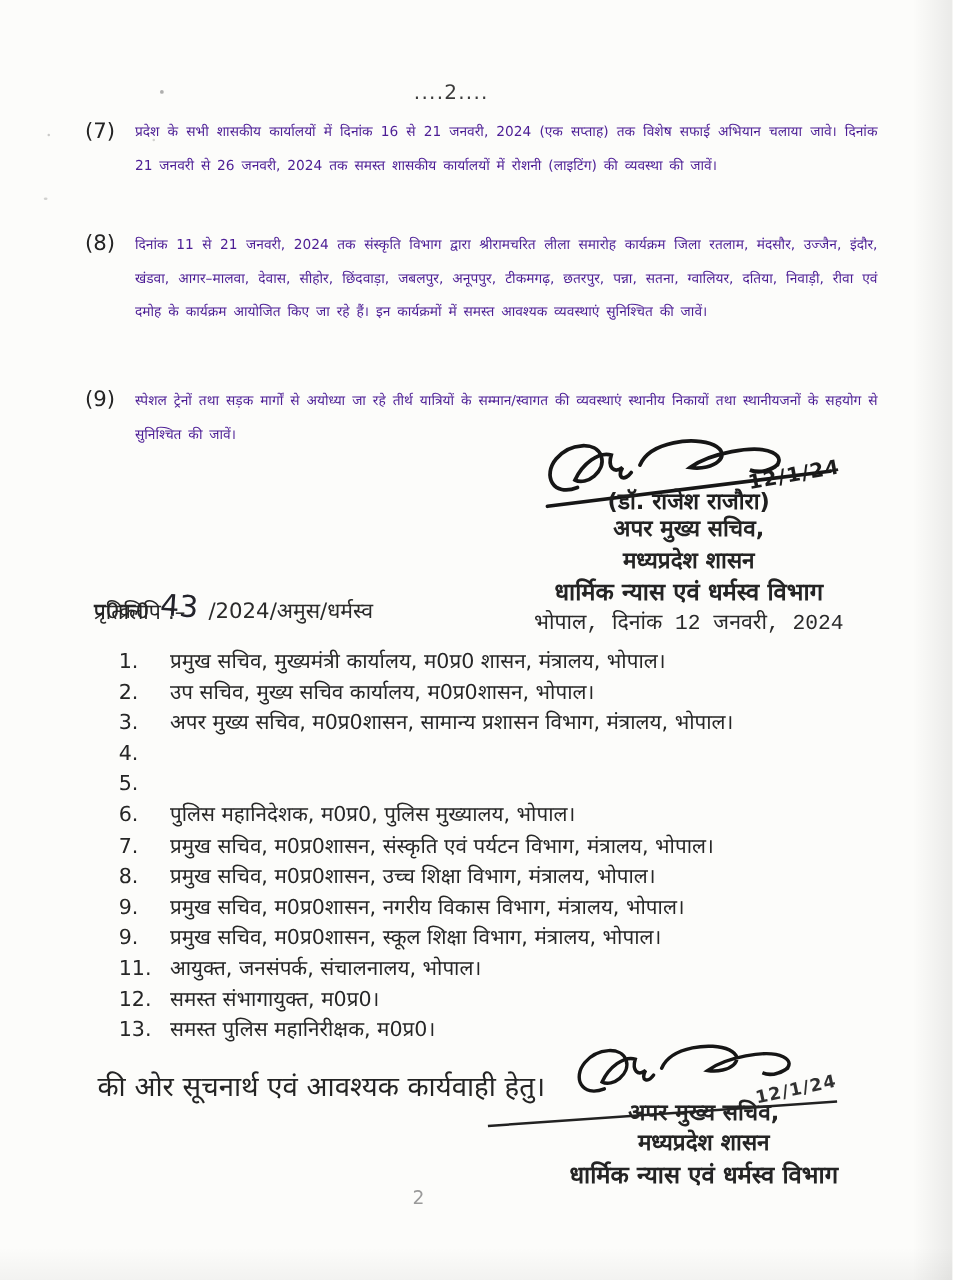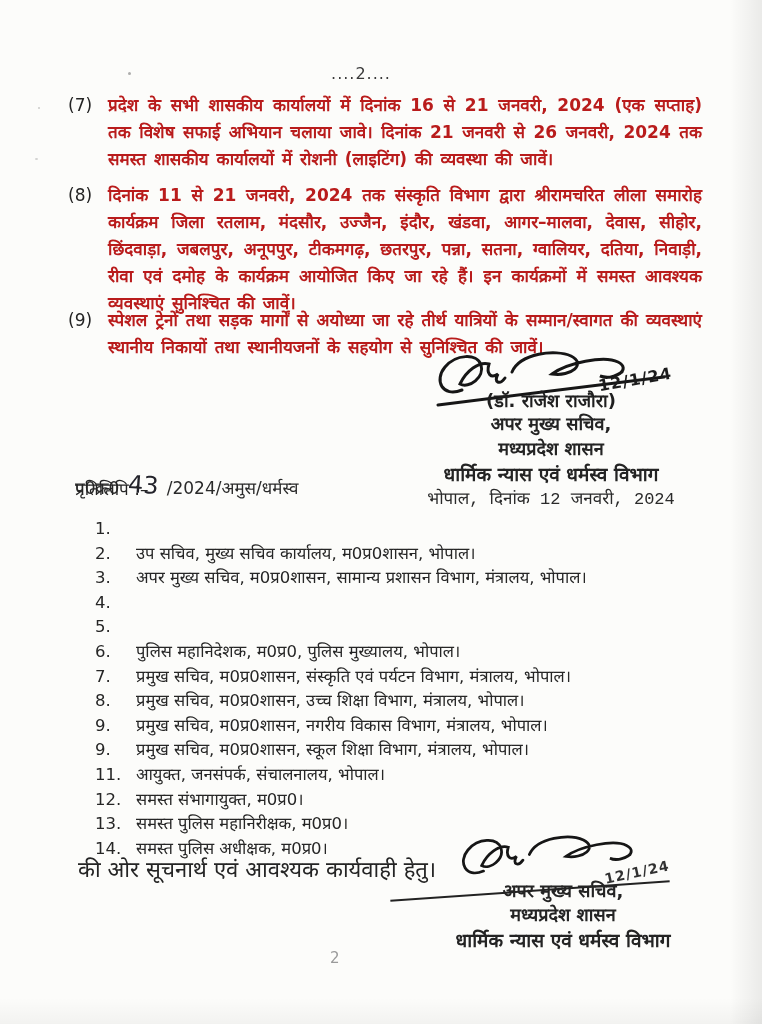--- a/index.html
+++ b/index.html
@@ -31,22 +31,22 @@
   .s4 { left:122px; top:111px; width:2px; height:2px; opacity:.3;}
 
   .page-marker {
     position:absolute; left:0; top:64px; width:722px;
     text-align:center; font-size:16px; letter-spacing:1px; color:#3a3a3a;
   }
 
   .para { position:absolute; left:68px; width:634px; display:flex; }
   .para .pnum { width:40px; flex:0 0 40px; font-size:17px; line-height:27px; }
   .para .ptxt {
-    width:594px; font-size:17px; line-height:27px;
-    text-align:justify; word-spacing:2px; color:#b91c1c;font-weight:bold;
+    width:594px; font-size:11px; line-height:27px;
+    text-align:justify; word-spacing:2px; color:#4c1d95;
   }
   .para-7 { top:92px; }
   .para-8 { top:182px; }
   .para-9 { top:307px; }
 
   
   .sig-top { position:absolute; left:390px; top:352px; width:322px; text-align:center; }
   .sig-svg { position:absolute; left:42px; top:-4px; width:240px; height:62px; }
   .sig-date {
     position:absolute; left:208px; top:18px; font-size:16px; font-weight:700;
@@ -136,20 +136,21 @@
   <div class="ref-line">
     <span>पृ0क्र0</span>
     <span class="ref-handnum">43</span>
     <span>/2024/अमुस/धर्मस्व</span>
   </div>
   <div class="copy-label">प्रतिलिपि :–</div>
 
   <div class="copy-list">
     <div class="copy-row">
         <span class="cnum">1.</span>
+        <span class="ctxt">प्रमुख सचिव, मुख्यमंत्री कार्यालय, म0प्र0 शासन, मंत्रालय, भोपाल।</span>
       </div>
     <div class="copy-row">
         <span class="cnum">2.</span>
         <span class="ctxt">उप सचिव, मुख्य सचिव कार्यालय, म0प्र0शासन, भोपाल।</span>
       </div>
     <div class="copy-row">
         <span class="cnum">3.</span>
         <span class="ctxt">अपर मुख्य सचिव, म0प्र0शासन, सामान्य प्रशासन विभाग, मंत्रालय, भोपाल।</span>
       </div>
     <div class="copy-row">
@@ -182,24 +183,20 @@
         <span class="cnum">11.</span>
         <span class="ctxt">आयुक्त, जनसंपर्क, संचालनालय, भोपाल।</span>
       </div>
     <div class="copy-row">
         <span class="cnum">12.</span>
         <span class="ctxt">समस्त संभागायुक्त, म0प्र0।</span>
       </div>
     <div class="copy-row">
         <span class="cnum">13.</span>
         <span class="ctxt">समस्त पुलिस महानिरीक्षक, म0प्र0।</span>
-      </div>
-    <div class="copy-row">
-        <span class="cnum">14.</span>
-        <span class="ctxt">समस्त पुलिस अधीक्षक, म0प्र0।</span>
       </div>
   </div>
 
   <div class="closing-line">की ओर सूचनार्थ एवं आवश्यक कार्यवाही हेतु।</div>
 
   <div class="sig-bottom">
     <svg class="sig-svg2" viewBox="0 0 240 62">
       <g fill="none" stroke="#161616" stroke-width="3" stroke-linecap="round">
         <path d="M30,42 C10,50 2,32 13,19 C24,6 45,5 49,17 C53,29 37,41 28,36 C34,23 47,13 57,16 C54,26 59,31 66,26 C61,35 68,37 73,30"></path>
         <path d="M80,24 C88,5 124,1 139,8 C155,16 139,29 120,26 C135,15 172,7 186,14 C200,21 183,33 168,28 C174,31 182,29 190,24"></path>

